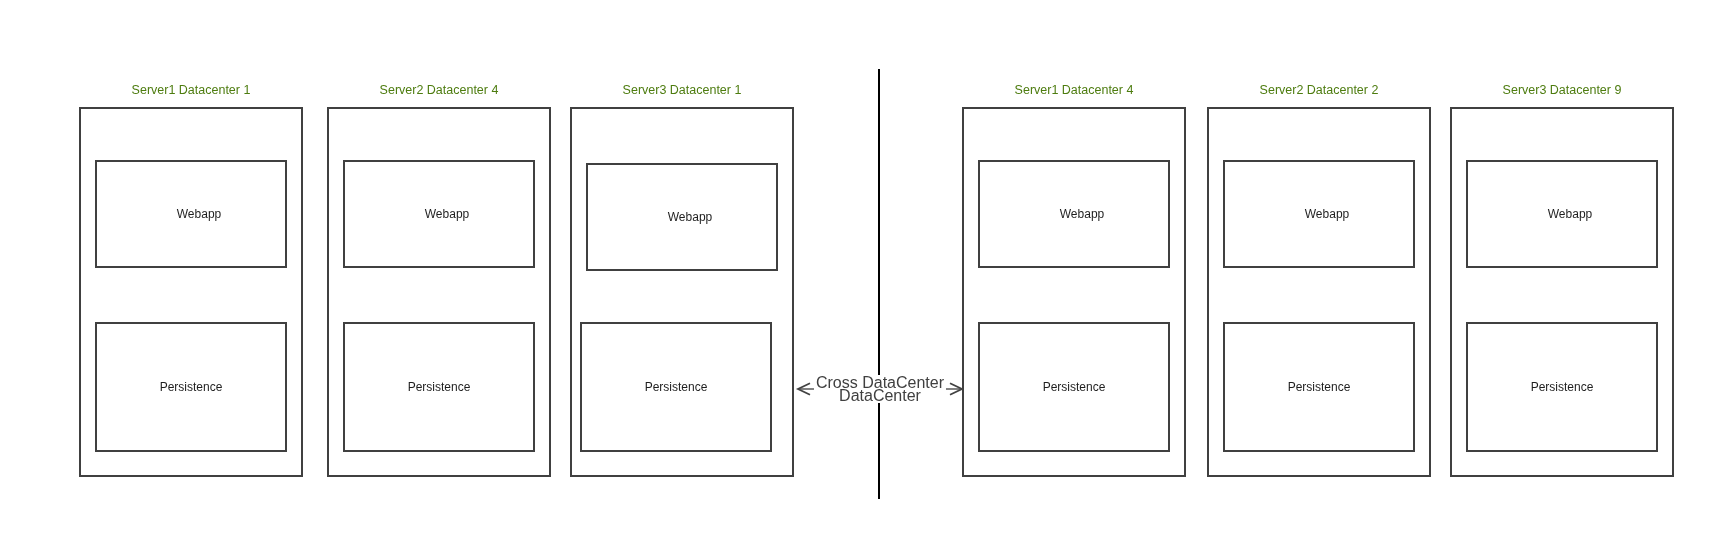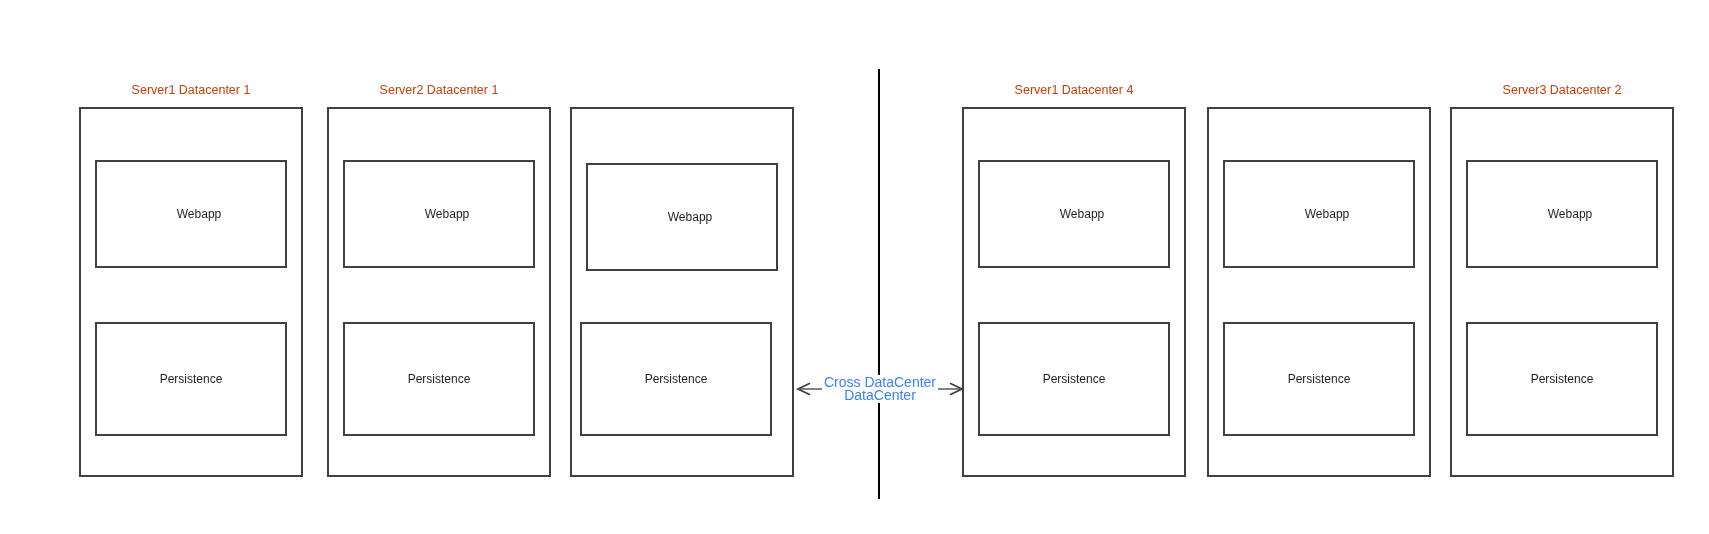--- a/index.html
+++ b/index.html
@@ -8,68 +8,69 @@
     font-family:"Liberation Sans",sans-serif;color:#1f1f1f;
   }
   .canvas{position:relative;width:1709px;height:534px;overflow:hidden;background:#ffffff;}
 
   .server{
     position:absolute;top:107px;width:224px;height:370px;
     border:2px solid #404040;box-sizing:border-box;background:#ffffff;z-index:1;
   }
   .server-title{
     position:absolute;top:-27px;left:-20px;right:-20px;
-    text-align:center;font-size:12.5px;line-height:16px;white-space:nowrap;color:#c2410c;
+    text-align:center;font-size:12.5px;line-height:16px;white-space:nowrap;color:#4d7c0f;
   }
   .component{
     position:absolute;left:14px;right:14px;
     border:2px solid #404040;box-sizing:border-box;background:#ffffff;
     display:flex;align-items:center;justify-content:center;
   }
   .component .comp-label{font-size:12px;color:#1f1f1f;}
   .webapp{top:51px;height:108px;padding-left:16px;}
-  .persistence{top:213px;height:114px;}
+  .persistence{top:213px;height:130px;}
 
   .divider{
     position:absolute;left:878px;top:69px;width:2px;height:430px;
     background:#000000;z-index:2;
   }
   .repl-arrow{position:absolute;left:794px;top:380px;z-index:3;}
   .repl-label{
     position:absolute;left:880px;top:375px;transform:translateX(-50%);
     background:#ffffff;z-index:4;text-align:center;
-    font-size:14px;line-height:13px;white-space:nowrap;padding:1px 2px;color:#3b82f6;
+    font-size:16px;line-height:13px;white-space:nowrap;padding:1px 2px;color:#404040;
   }
 </style>
 </head>
 <body>
 
 <div class="canvas">
 
   <div class="server" style="left:79px">
     <div class="server-title">Server1 Datacenter 1</div>
     <div class="component webapp">
       <span class="comp-label">Webapp</span>
     </div>
     <div class="component persistence">
       <span class="comp-label">Persistence</span>
     </div>
   </div>
 
   <div class="server" style="left:327px">
-    <div class="server-title">Server2 Datacenter 1</div>
+    <div class="server-title">Server2 Datacenter 4</div>
     <div class="component webapp">
       <span class="comp-label">Webapp</span>
     </div>
     <div class="component persistence">
       <span class="comp-label">Persistence</span>
     </div>
   </div>
 
   <div class="server" style="left:570px">
+    <div class="server-title">Server3 Datacenter 1</div>
     <div class="component webapp" style="top:54px">
       <span class="comp-label">Webapp</span>
     </div>
     <div class="component persistence" style="left:8px;right:20px">
       <span class="comp-label">Persistence</span>
     </div>
   </div>
 
   <div class="divider"></div>
 
@@ -87,30 +88,31 @@
     <div class="server-title">Server1 Datacenter 4</div>
     <div class="component webapp">
       <span class="comp-label">Webapp</span>
     </div>
     <div class="component persistence">
       <span class="comp-label">Persistence</span>
     </div>
   </div>
 
   <div class="server" style="left:1207px">
+    <div class="server-title">Server2 Datacenter 2</div>
     <div class="component webapp">
       <span class="comp-label">Webapp</span>
     </div>
     <div class="component persistence">
       <span class="comp-label">Persistence</span>
     </div>
   </div>
 
   <div class="server" style="left:1450px">
-    <div class="server-title">Server3 Datacenter 2</div>
+    <div class="server-title">Server3 Datacenter 9</div>
     <div class="component webapp">
       <span class="comp-label">Webapp</span>
     </div>
     <div class="component persistence">
       <span class="comp-label">Persistence</span>
     </div>
   </div>
 
 </div>
 

